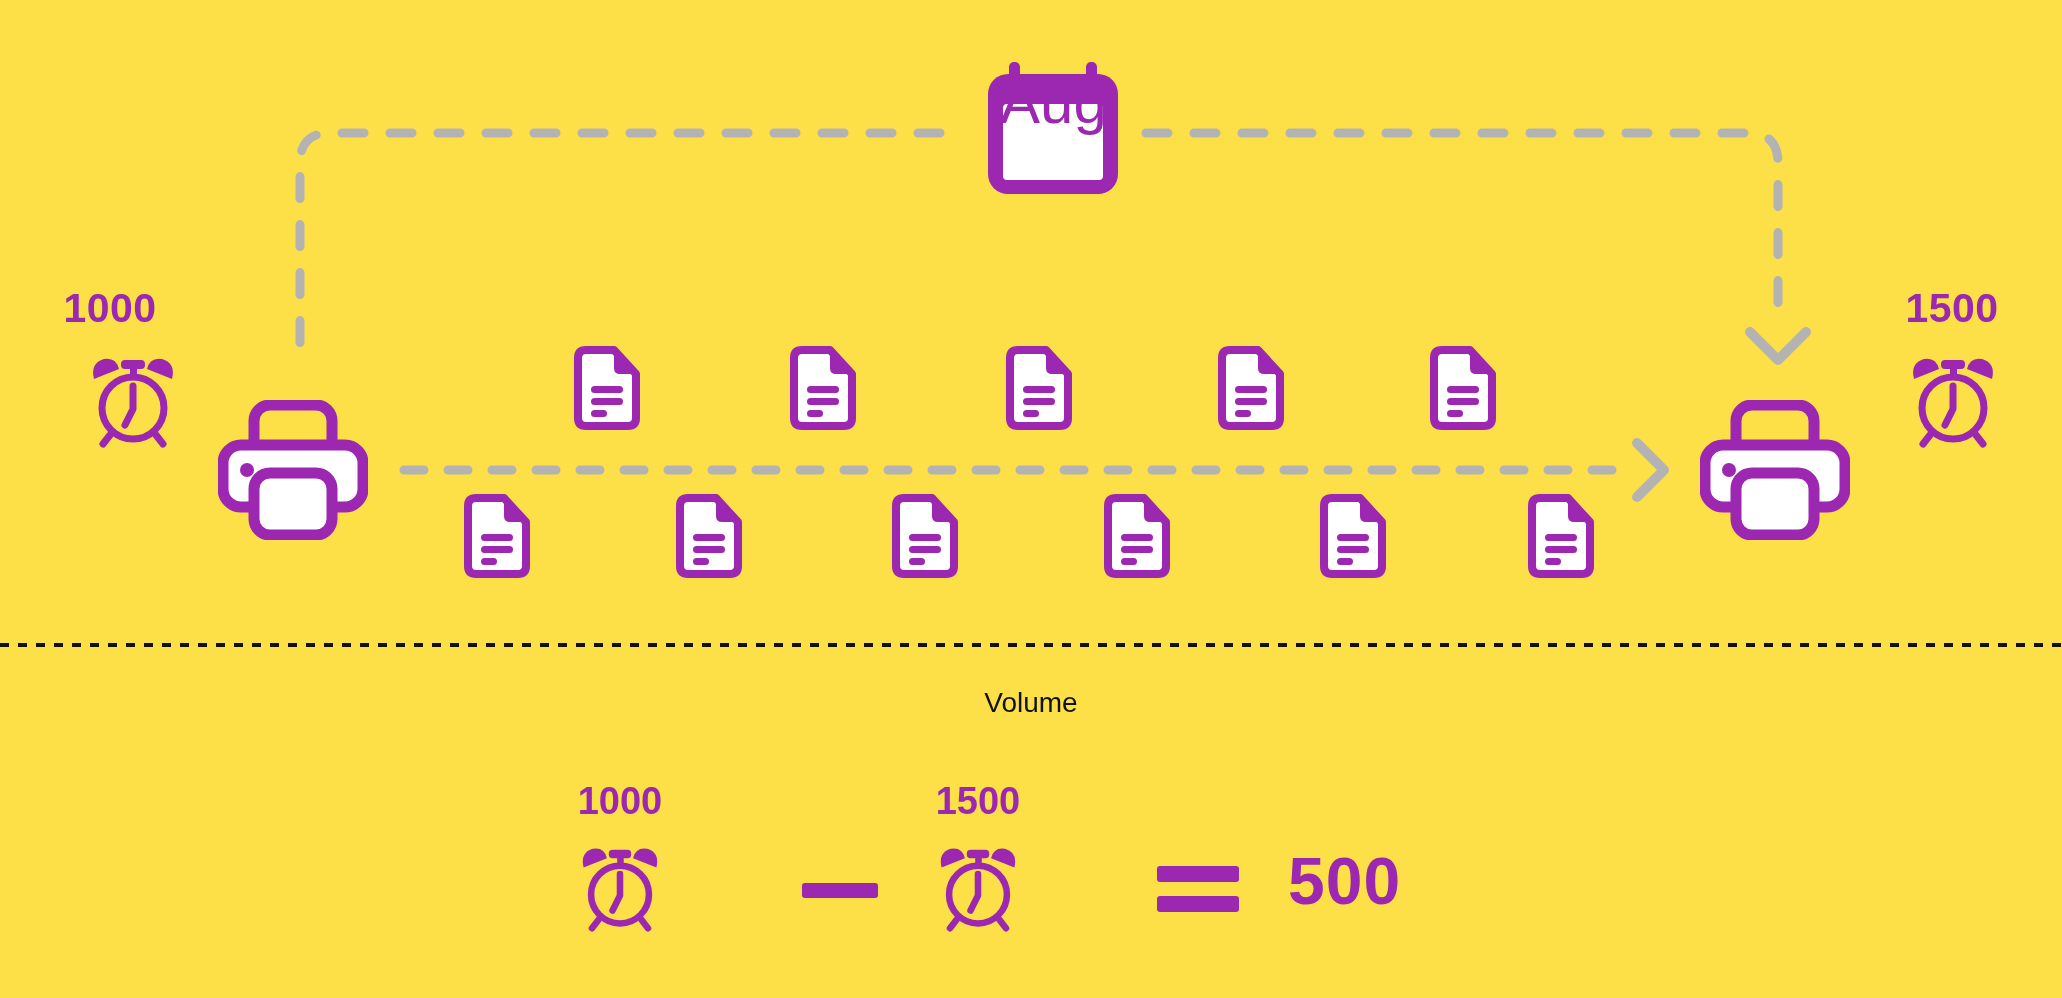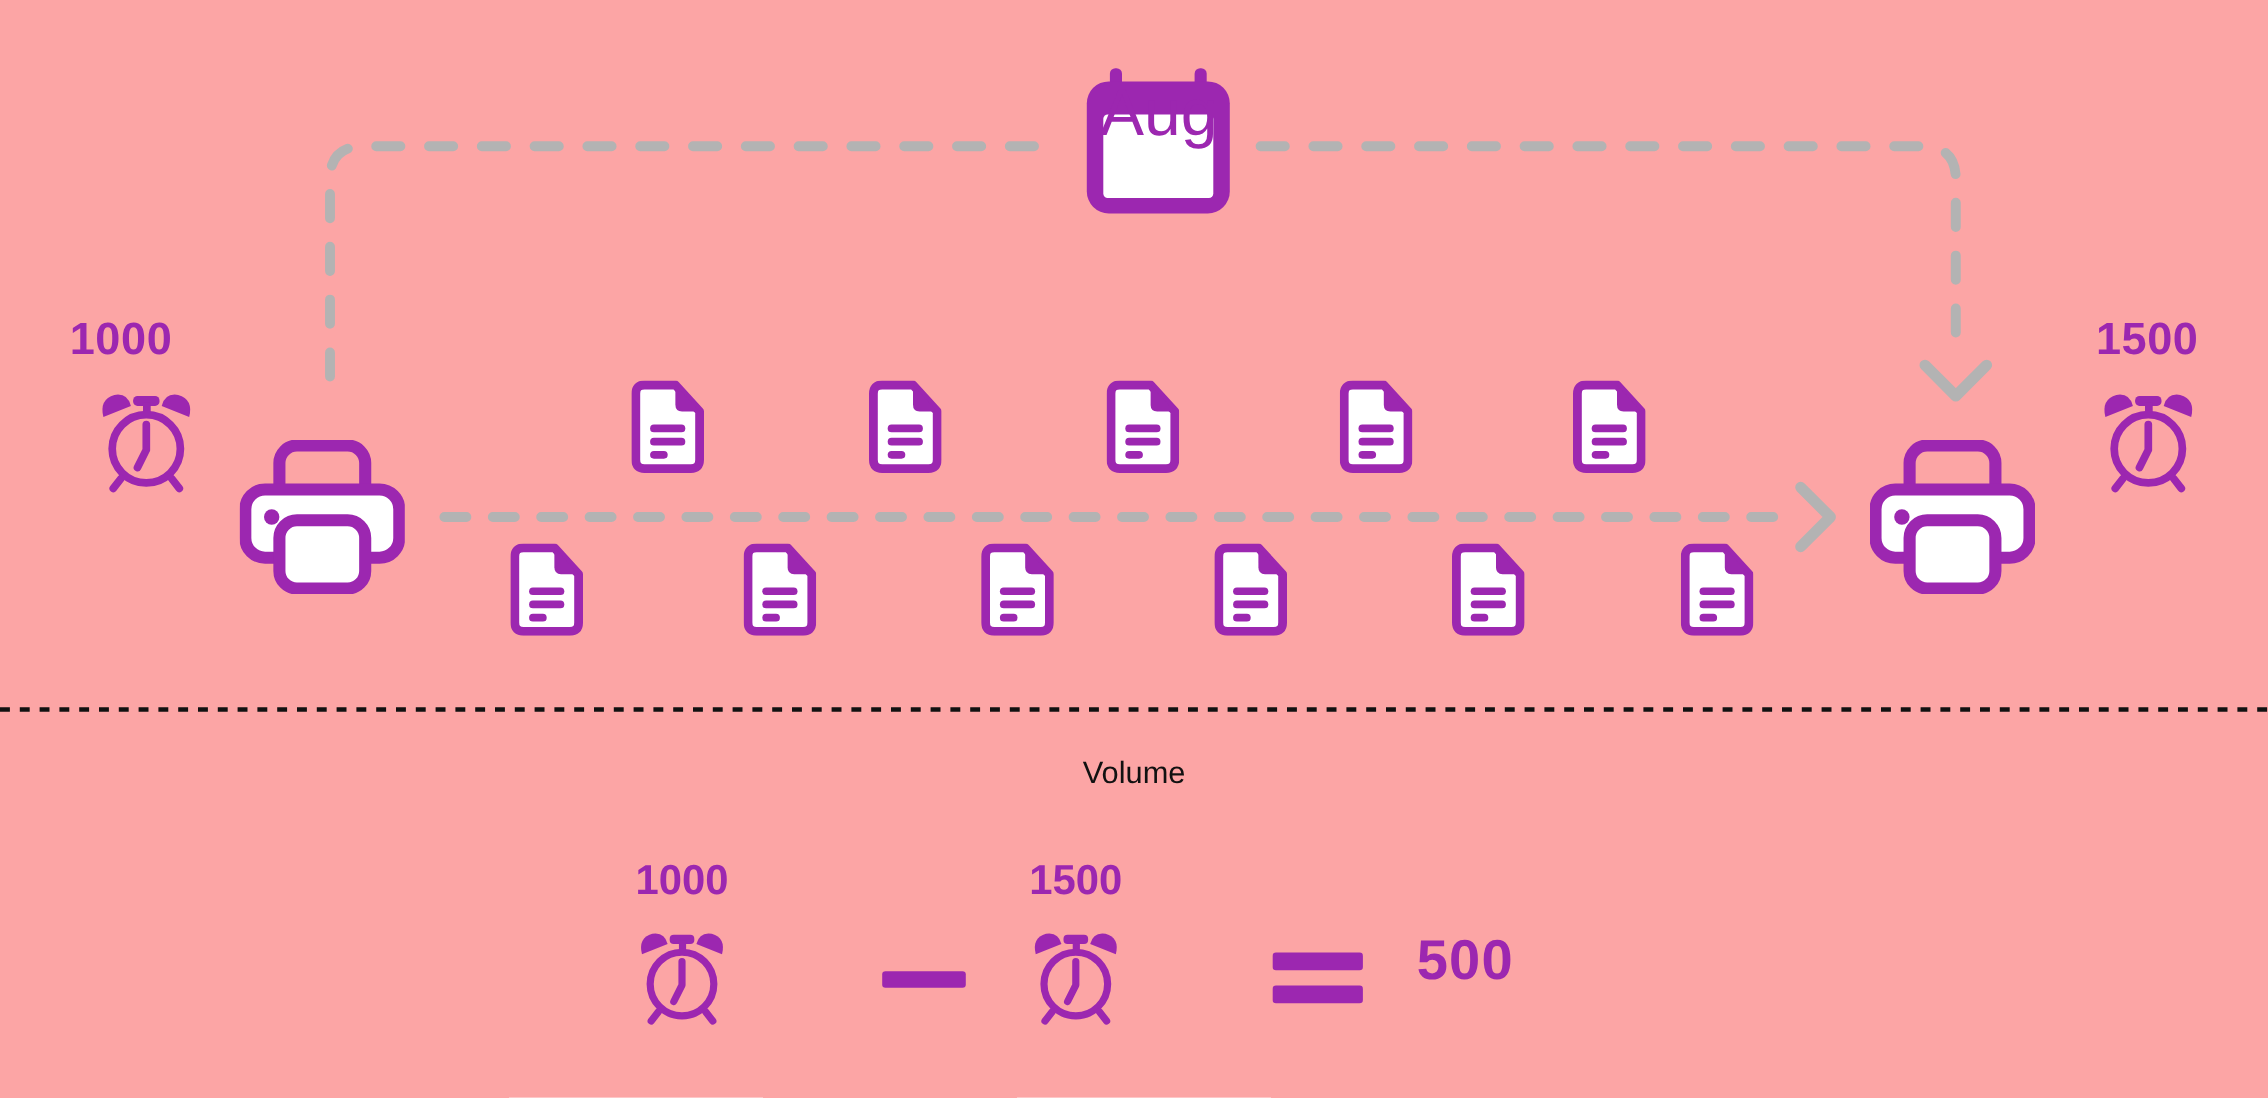--- a/index.html
+++ b/index.html
@@ -7,21 +7,21 @@
     padding: 0;
     background: #ffffff;
   }
   body {
     font-family: "Liberation Sans", sans-serif;
   }
   #stage {
     position: relative;
     width: 2062px;
     height: 998px;
-    background: #fca5a5;
+    background: #fde047;
     overflow: hidden;
   }
   .layer {
     position: absolute;
     inset: 0;
     width: 2062px;
     height: 998px;
   }
   .node {
     position: absolute;
@@ -48,21 +48,21 @@
     color: #9c27b0;
     font-weight: bold;
     font-size: 38px;
     white-space: nowrap;
     text-align: center;
   }
   .result-num {
     position: absolute;
     color: #9c27b0;
     font-weight: bold;
-    font-size: 51px;
+    font-size: 66px;
     white-space: nowrap;
     letter-spacing: 1px;
   }
   .cal-text {
     position: absolute;
     color: #9c27b0;
     font-size: 60px;
     white-space: nowrap;
     font-weight: normal;
   }

